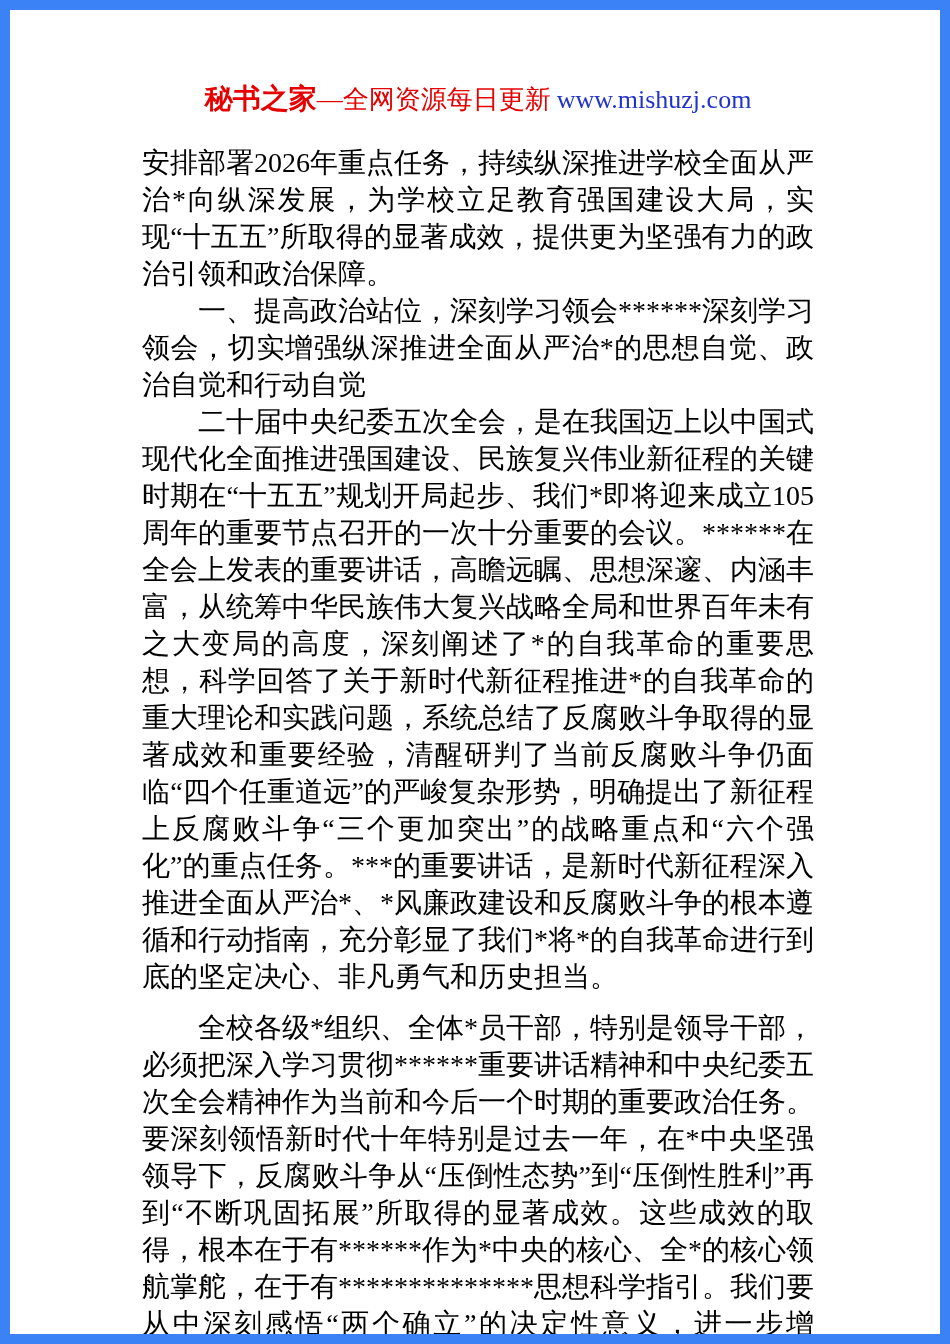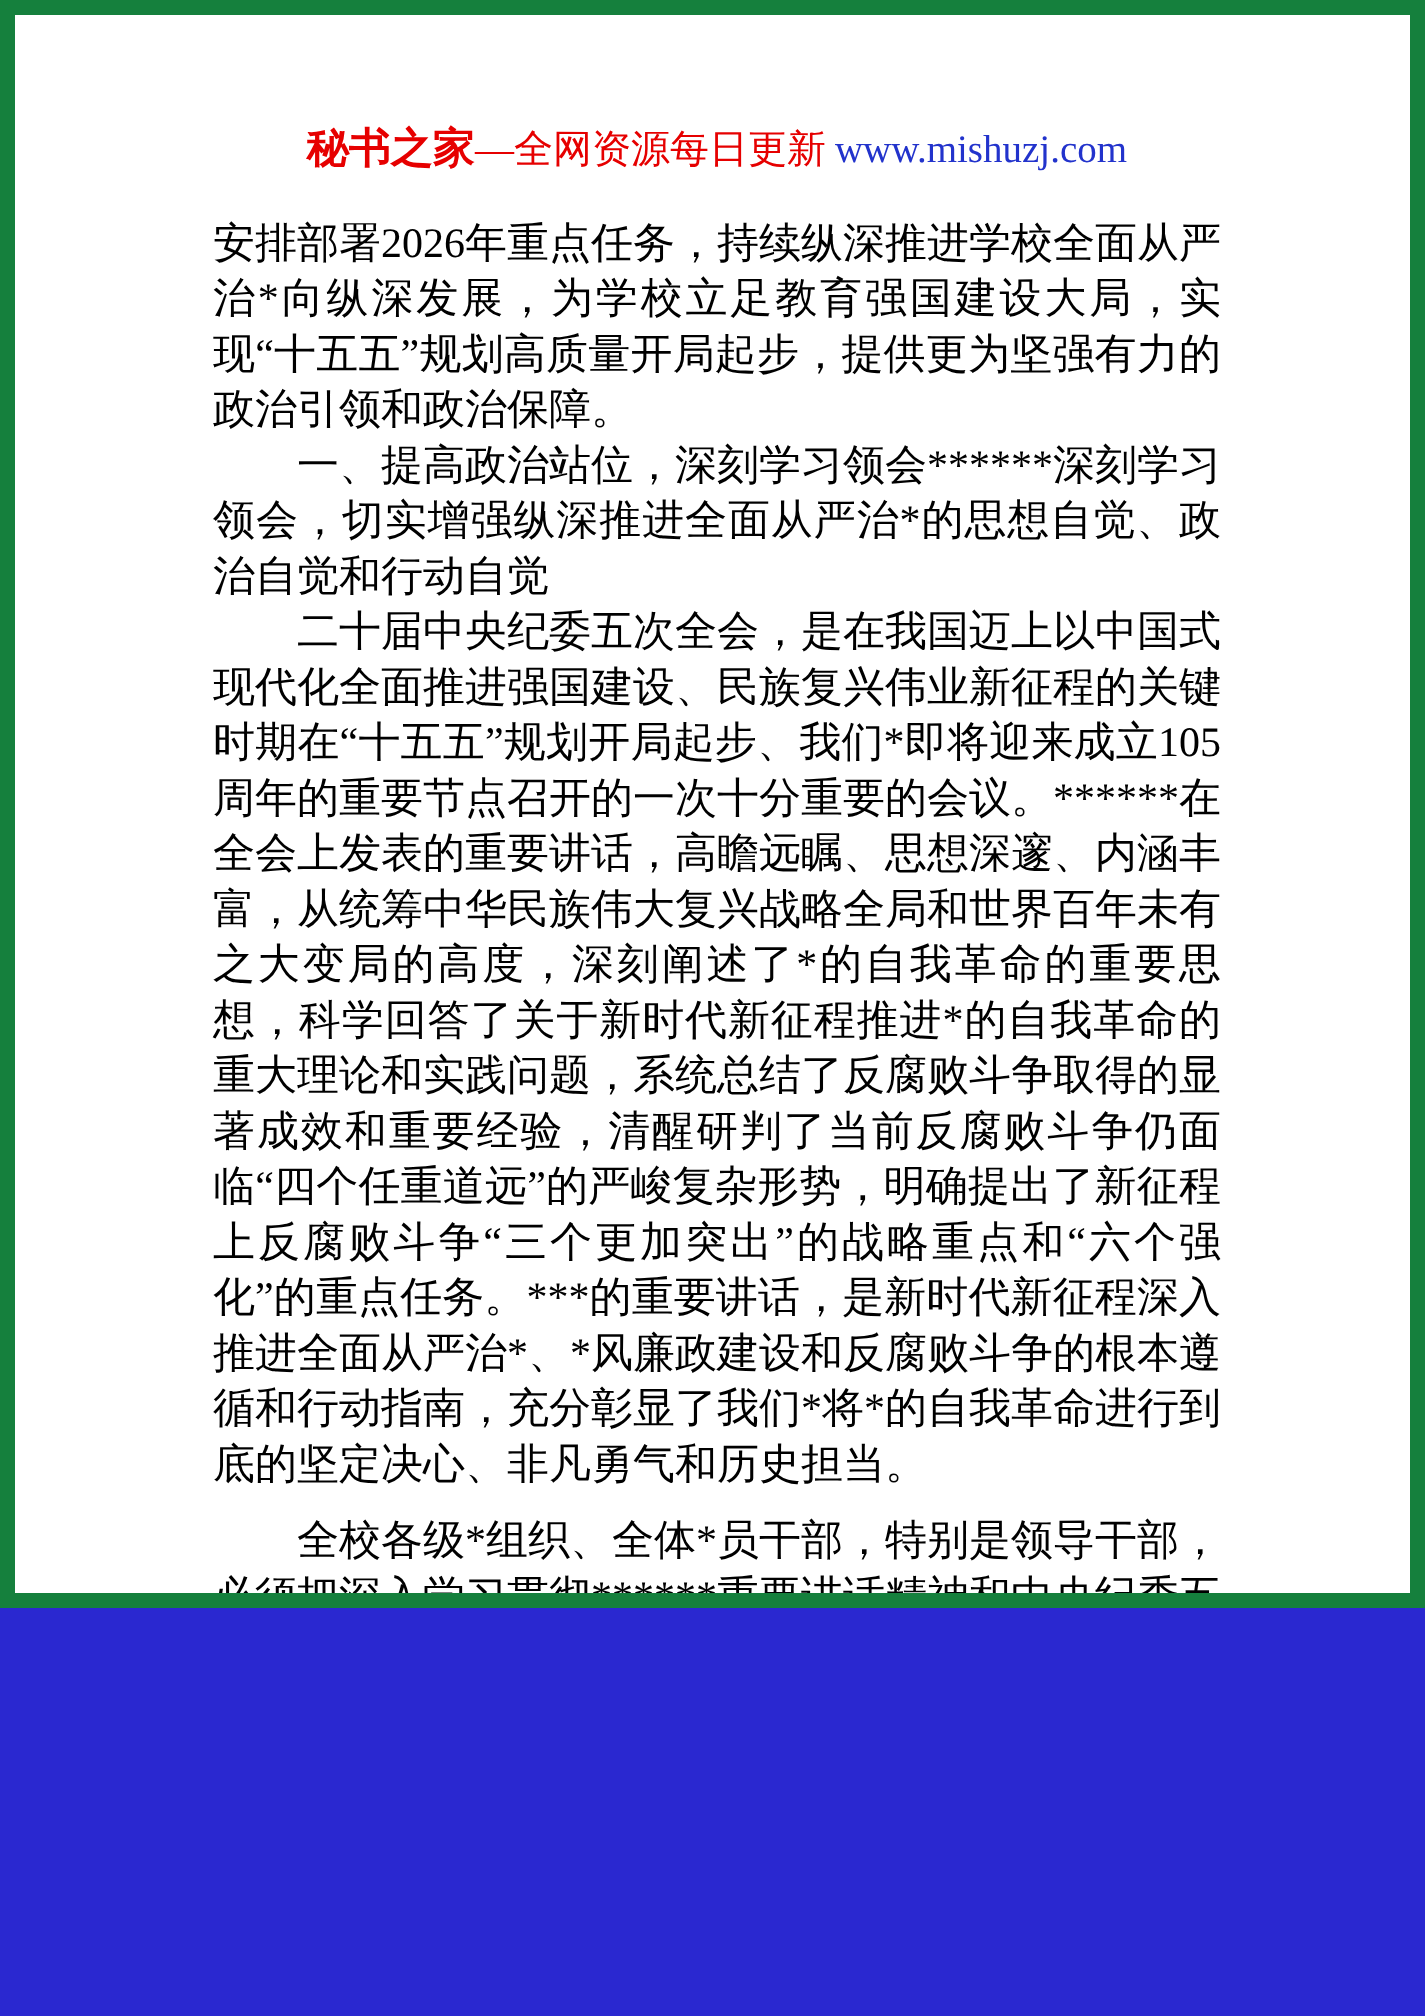--- a/index.html
+++ b/index.html
@@ -4,23 +4,23 @@
 <style>
   * { margin: 0; padding: 0; box-sizing: border-box; }
   html, body {
     width: 950px;
     background: #2a28d0;
     font-family: "Liberation Serif", "DejaVu Serif", serif;
   }
   .page {
     position: relative;
     width: 950px;
-    height: 1072px;
+    height: 1344px;
     background: #ffffff;
-    border: 10px solid #15803d;
+    border: 10px solid #3b82f6;
     padding: 70px 126px 0 132px;
     overflow: hidden;
   }
   .site-header {
     text-align: center;
     font-size: 26px;
     margin-bottom: 26px;
     white-space: nowrap;
   }
   .site-name {
@@ -49,18 +49,18 @@
   .para.spaced { margin-top: 14px; }
 </style>
 </head>
 <body>
 
 <div class="page">
   <div class="site-header">
     <span class="site-name">秘书之家</span><span class="site-tagline">—全网资源每日更新</span><span class="site-url">www.mishuzj.com</span>
   </div>
   <div class="doc-body" id="doc-body">
-      <p class="para">安排部署2026年重点任务，持续纵深推进学校全面从严治*向纵深发展，为学校立足教育强国建设大局，实现“十五五”规划高质量开局起步，提供更为坚强有力的政治引领和政治保障。</p>
+      <p class="para">安排部署2026年重点任务，持续纵深推进学校全面从严治*向纵深发展，为学校立足教育强国建设大局，实现“十五五”所取得的显著成效，提供更为坚强有力的政治引领和政治保障。</p>
       <p class="para indent">一、提高政治站位，深刻学习领会******深刻学习领会，切实增强纵深推进全面从严治*的思想自觉、政治自觉和行动自觉</p>
       <p class="para indent">二十届中央纪委五次全会，是在我国迈上以中国式现代化全面推进强国建设、民族复兴伟业新征程的关键时期在“十五五”规划开局起步、我们*即将迎来成立105周年的重要节点召开的一次十分重要的会议。******在全会上发表的重要讲话，高瞻远瞩、思想深邃、内涵丰富，从统筹中华民族伟大复兴战略全局和世界百年未有之大变局的高度，深刻阐述了*的自我革命的重要思想，科学回答了关于新时代新征程推进*的自我革命的重大理论和实践问题，系统总结了反腐败斗争取得的显著成效和重要经验，清醒研判了当前反腐败斗争仍面临“四个任重道远”的严峻复杂形势，明确提出了新征程上反腐败斗争“三个更加突出”的战略重点和“六个强化”的重点任务。***的重要讲话，是新时代新征程深入推进全面从严治*、*风廉政建设和反腐败斗争的根本遵循和行动指南，充分彰显了我们*将*的自我革命进行到底的坚定决心、非凡勇气和历史担当。</p>
       <p class="para indent spaced">全校各级*组织、全体*员干部，特别是领导干部，必须把深入学习贯彻******重要讲话精神和中央纪委五次全会精神作为当前和今后一个时期的重要政治任务。要深刻领悟新时代十年特别是过去一年，在*中央坚强领导下，反腐败斗争从“压倒性态势”到“压倒性胜利”再到“不断巩固拓展”所取得的显著成效。这些成效的取得，根本在于有******作为*中央的核心、全*的核心领航掌舵，在于有**************思想科学指引。我们要从中深刻感悟“两个确立”的决定性意义，进一步增强“四个意识”、</p>
     </div>
 </div>
 
 </body></html>

